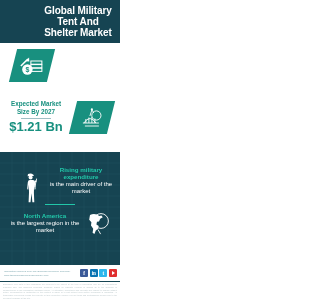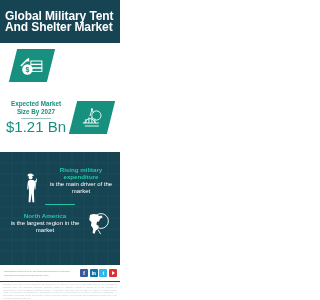--- a/index.html
+++ b/index.html
@@ -4,40 +4,40 @@
 <style>
   html,body{margin:0;padding:0;background:#fff;}
   body{width:120px;height:300px;overflow:hidden;
        font-family:"Liberation Sans",sans-serif;
        -webkit-font-smoothing:antialiased;}
   .infographic{position:relative;width:120px;height:300px;background:#ffffff;}
 
   
   .header{position:absolute;left:0;top:0;width:120px;height:43px;
           background:#164452;display:flex;align-items:center;justify-content:center;}
-  .header-title{color:#ffffff;font-size:12px;font-weight:bold;line-height:11px;
-                letter-spacing:-0.1px;padding:0 5px;}
+  .header-title{color:#ffffff;font-size:10px;font-weight:bold;line-height:11px;
+                text-align:center;letter-spacing:-0.1px;padding:0 5px;margin-left:36px;}
 
   
   .row-growth{position:absolute;left:0;top:46px;width:120px;height:44px;}
   .para{position:absolute;background:#18907f;
         transform:skewX(-14deg);display:flex;align-items:center;justify-content:center;}
   .para-growth{left:13px;top:3px;width:38px;height:33px;}
   .para-size{left:73px;top:3px;width:38px;height:33px;}
   .ico{transform:skewX(14deg);display:block;}
 
   .growth-text{position:absolute;left:55px;top:2px;width:62px;text-align:center;}
   .cap{color:#18907f;font-size:6.3px;font-weight:bold;line-height:7.6px;}
   .rule{width:30px;height:1px;background:#9fbfc4;margin:2.5px auto 1.5px;}
   .big{color:#164452;font-size:11.5px;font-weight:bold;line-height:13px;}
 
   
   .row-size{position:absolute;left:0;top:98px;width:120px;height:44px;}
   .size-text{position:absolute;left:4px;top:2px;width:64px;text-align:center;}
-  .big-green{color:#18907f;font-size:15px;font-weight:normal;line-height:13px;}
+  .big-green{color:#18907f;font-size:13px;font-weight:bold;line-height:13px;}
 
   
   .dark{position:absolute;left:0;top:152px;width:120px;height:113px;
         background:#164452;overflow:hidden;}
   .skyline{position:absolute;left:0;top:-14px;width:120px;height:30px;}
   .grid{position:absolute;left:0;top:0;width:120px;height:113px;opacity:.30;}
 
   .drv{position:absolute;left:46px;top:14px;width:70px;text-align:center;}
   .drv-h{color:#22c7a9;font-size:6.2px;font-weight:bold;line-height:7.4px;}
   .drv-b{color:#ffffff;font-size:6.0px;line-height:7.4px;font-weight:normal;}

